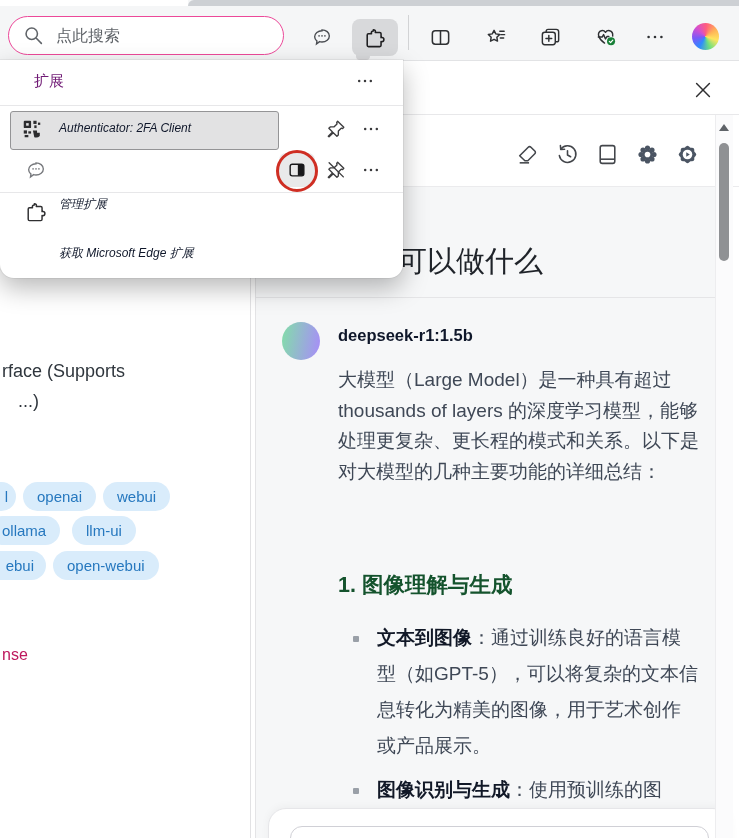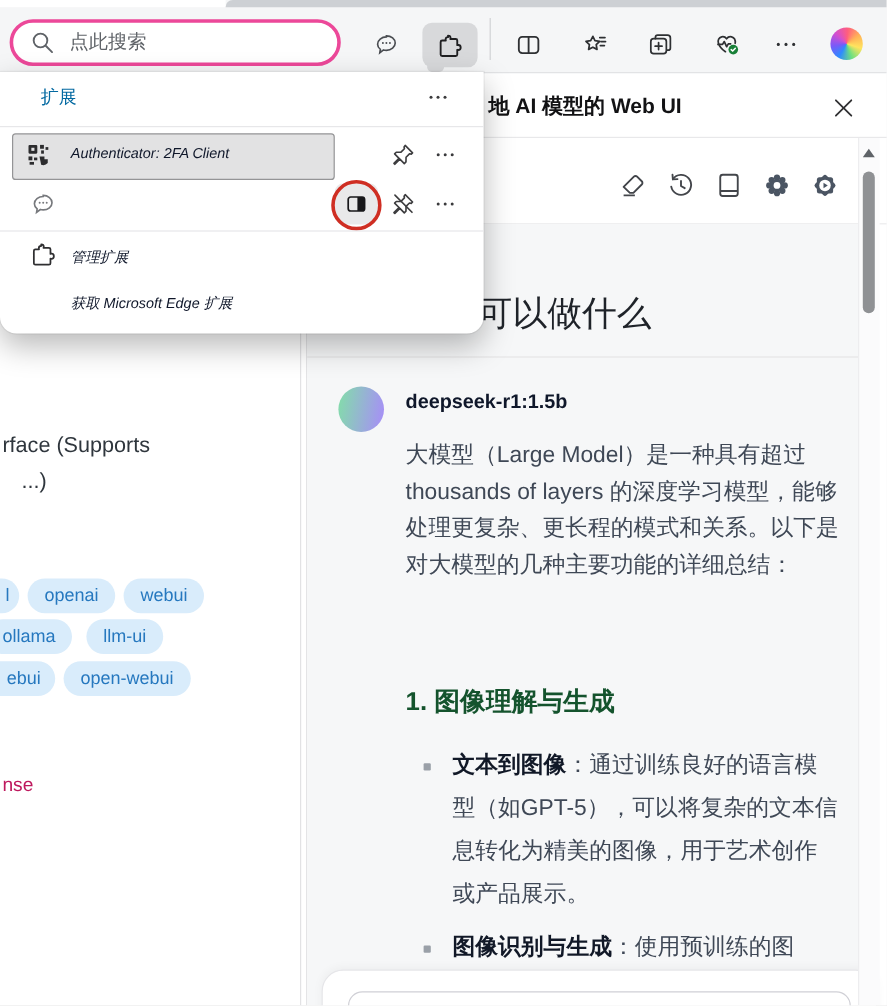--- a/index.html
+++ b/index.html
@@ -5,48 +5,48 @@
   html,body{margin:0;padding:0;background:#e8e8e8;}
   .screen{position:relative;width:739px;height:838px;background:#fff;overflow:hidden;
           font-family:"Liberation Sans","DejaVu Sans",sans-serif;}
   .abs{position:absolute;}
   svg{display:block;}
 
   
   .toolbar{left:0;top:0;width:739px;height:60px;background:#f5f6f7;border-bottom:1px solid #e2e3e5;z-index:30;}
   .top-strip-left{left:0;top:0;width:188px;height:6px;background:#fff;}
   .top-strip{left:188px;top:0;width:551px;height:6px;background:#cdd0d4;border-radius:8px 0 0 0;}
-  .search-box{left:8px;top:16px;width:276px;height:39px;background:#fff;border:3px solid #ec4899;
+  .search-box{left:8px;top:16px;width:276px;height:39px;background:#fff;border:1px solid #ec4899;
               border-radius:20px;display:flex;align-items:center;gap:10px;padding:0 6px 0 14px;box-sizing:border-box;}
   .search-box input{border:none;outline:none;flex:1;font-size:16px;color:#3c4043;background:transparent;
                     font-family:inherit;}
   .search-box input::placeholder{color:#5f6368;opacity:1;}
   .tb-btn{width:34px;height:34px;display:flex;align-items:center;justify-content:center;color:#2e3033;
           border-radius:6px;cursor:pointer;}
   .bubble-btn{left:305px;top:20px;color:#4a4d52;}
   .ext-btn{left:352px;top:19px;width:46px;height:37px;background:#d8d9db;border-radius:8px;}
   .ext-tail{left:356px;top:54px;width:14px;height:6px;background:#d8d9db;border-radius:0 0 4px 4px;}
   .tb-divider{left:408px;top:15px;width:1px;height:35px;background:#d2d3d5;}
   .split-btn{left:423px;top:20px;} .star-btn{left:478px;top:20px;}
   .coll-btn{left:533px;top:20px;} .ess-btn{left:588px;top:20px;} .dots-btn{left:638px;top:20px;}
   .copilot{left:692px;top:23px;width:27px;height:27px;border-radius:50%;cursor:pointer;
            background:conic-gradient(from 210deg,#2e8bff,#7a5af8,#d34fd0,#ff5e7e,#ffb257,#ffe45e,#6ee07f,#2e8bff);}
 
   
   .dropdown{left:0;top:60px;width:403px;height:218px;background:#fff;border-radius:0 0 14px 14px;
             box-shadow:0 10px 26px rgba(0,0,0,.28),0 0 0 1px rgba(0,0,0,.05);z-index:40;}
-  .dd-title{left:34px;top:12px;font-size:15px;color:#0369a1;}
+  .dd-title{left:34px;top:12px;font-size:15px;color:#701a75;}
   .dd-more-hdr{left:350px;top:8px;width:30px;height:26px;display:flex;align-items:center;justify-content:center;color:#3a3a3c;cursor:pointer;}
   .dd-sep{left:0;width:403px;height:1px;background:#e7e7e9;}
   .sep1{top:45px;} .sep2{top:132px;}
   .dd-hl{left:10px;top:51px;width:267px;height:37px;background:#e2e2e3;border:1px solid #949496;border-radius:3px;cursor:pointer;}
   .dd-icon{color:#2c2c2e;}
   .dd-qr{left:21px;top:58px;}
   .dd-label{font-size:12px;color:#0f172a;white-space:nowrap;font-style:italic;}
-  .lbl1{left:59px;top:61px;} .lbl2{left:59px;top:102px;} .lbl3{left:59px;top:146px;} .lbl4{left:59px;top:185px;}
+  .lbl1{left:59px;top:61px;} .lbl2{left:59px;top:102px;} .lbl3{left:59px;top:136px;} .lbl4{left:59px;top:185px;}
   .dd-pin1{left:325px;top:58px;color:#3d3d3f;cursor:pointer;}
   .dd-more-row1{left:361px;top:56px;width:30px;height:26px;display:flex;align-items:center;color:#3a3a3c;cursor:pointer;}
   .dd-bubble{left:25px;top:99px;color:#77797d;}
   .dd-togglebg{left:279px;top:93px;width:36px;height:34px;background:#e9e9ea;border-radius:7px;cursor:pointer;}
   .dd-toggle{left:287px;top:100px;}
   .dd-redcircle{left:276px;top:90px;width:36px;height:36px;border:3px solid #cf2e23;border-radius:50%;}
   .dd-pin2{left:325px;top:99px;color:#3d3d3f;cursor:pointer;}
   .dd-more-row2{left:361px;top:97px;width:30px;height:26px;display:flex;align-items:center;color:#3a3a3c;cursor:pointer;}
   .dd-puzzle{left:25px;top:141px;color:#2f2f31;}
   .dd-item{cursor:pointer;}
@@ -110,21 +110,20 @@
   <div class="pill p-webui">webui</div>
   <div class="pill p-ollama">ollama</div>
   <div class="pill p-llmui">llm-ui</div>
   <div class="pill p-ebui">ebui</div>
   <div class="pill p-openwebui">open-webui</div>
 
   <div class="abs pg-frag3">nse</div>
   <div class="abs pg-edge"></div>
 
   <div class="abs panel">
-    <div class="abs ph-title">地 AI 模型的 Web UI</div>
     <div class="abs ph-close">
       <svg width="22" height="22" viewBox="0 0 24 24" fill="none" stroke="currentColor" stroke-width="1.6" stroke-linecap="round">
           <line x1="5" y1="5" x2="19" y2="19"></line>
           <line x1="19" y1="5" x2="5" y2="19"></line>
         </svg>
     </div>
     <div class="abs ph-sep"></div>
 
     <div class="abs pt-icons">
       <div class="pt-btn">

